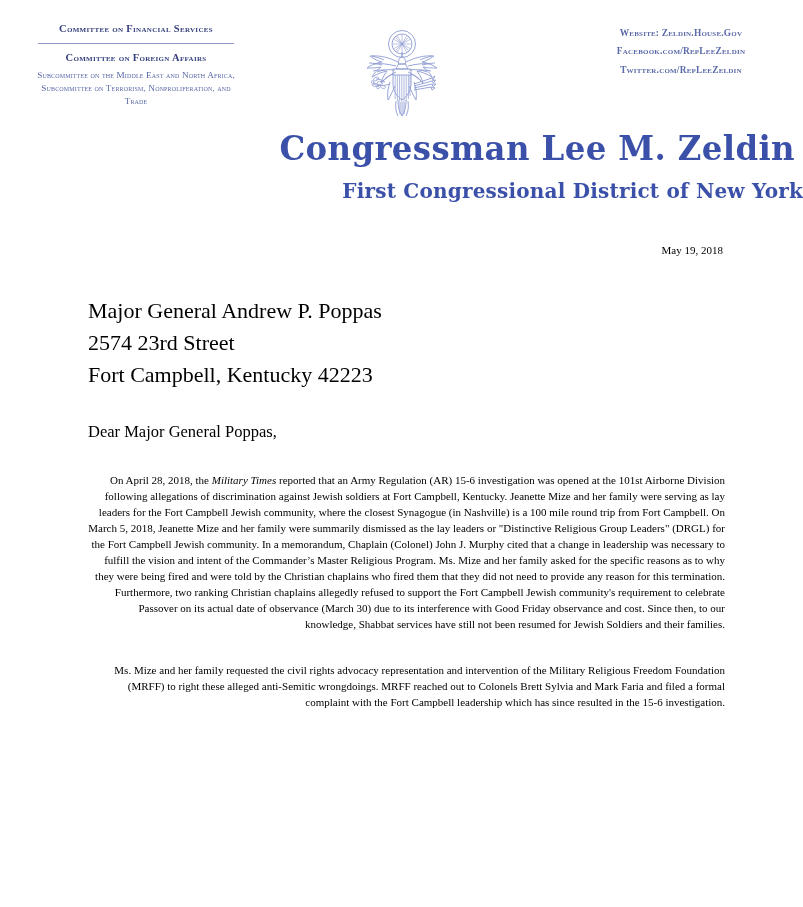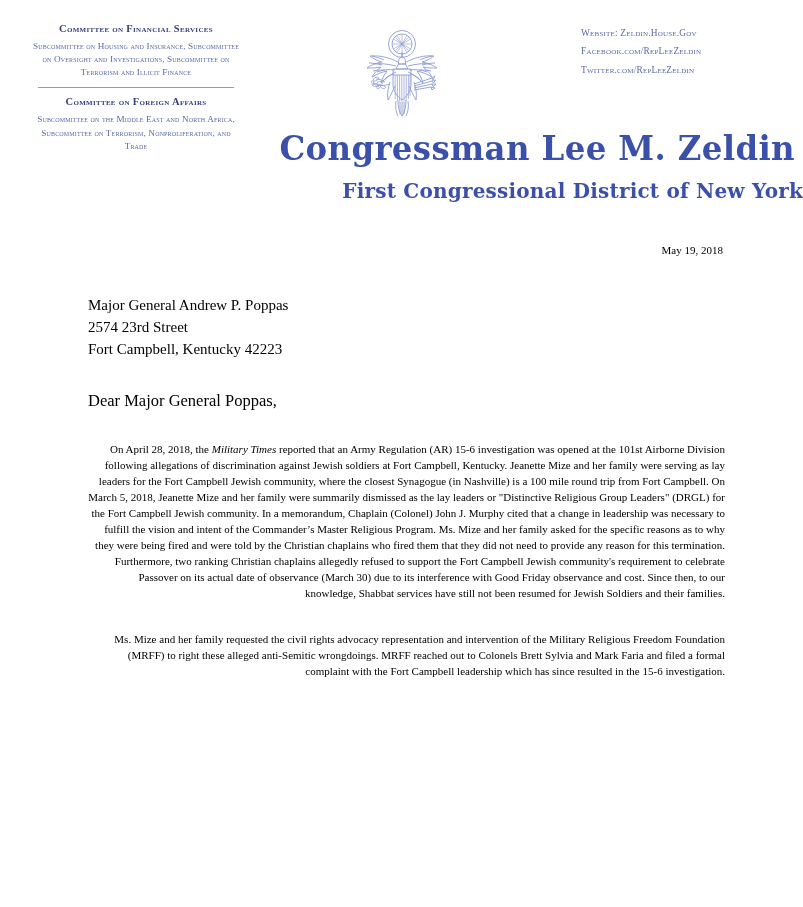--- a/index.html
+++ b/index.html
@@ -53,26 +53,27 @@
     border: 0;
     border-top: 1px solid #8e99c4;
     margin: 8px 8px 7px 8px;
   }
 
   .contact {
     position: absolute;
     right: 22px;
     top: 24px;
     width: 200px;
-    text-align: left;
+    text-align: center;
     color: #5b6aa8;
     font-variant: small-caps;
     font-size: 9.4px;
     letter-spacing: 0.2px;
     line-height: 1.95;
+    font-weight: bold;
   }
 
   .seal {
     position: absolute;
     left: 50%;
     top: 22px;
     transform: translateX(-50%);
     width: 100px;
     height: 106px;
   }
@@ -112,21 +113,21 @@
     top: 244px;
   }
   .date-line {
     text-align: right;
     font-size: 11px;
     line-height: 1.2;
     padding-right: 2px;
   }
   .addressee {
     margin-top: 38px;
-    font-size: 15px;
+    font-size: 22px;
     line-height: 1.46;
   }
   .addressee div { white-space: nowrap; }
   .salutation {
     margin-top: 30px;
     font-size: 16.5px;
     font-family: Liberation Serif, serif;
   }
   .para {
     margin-top: 30px;
@@ -138,21 +139,20 @@
 </style>
 </head>
 <body>
 
 <div class="page">
 
   <div class="letterhead">
 
     <div class="committees">
       <div class="committee-title">Committee on Financial Services</div>
-      <div class="subcommittee">Subcommittee on Housing and Insurance, Subcommittee on Oversight and Investigations, Subcommittee on Terrorism and Illicit Finance</div>
       <hr class="rule">
       <div class="committee-title">Committee on Foreign Affairs</div>
       <div class="subcommittee">Subcommittee on the Middle East and North Africa, Subcommittee on Terrorism, Nonproliferation, and Trade</div>
     </div>
 
     <div class="contact">
       <div>Website: Zeldin.House.Gov</div>
       <div>Facebook.com/RepLeeZeldin</div>
       <div>Twitter.com/RepLeeZeldin</div>
     </div>

